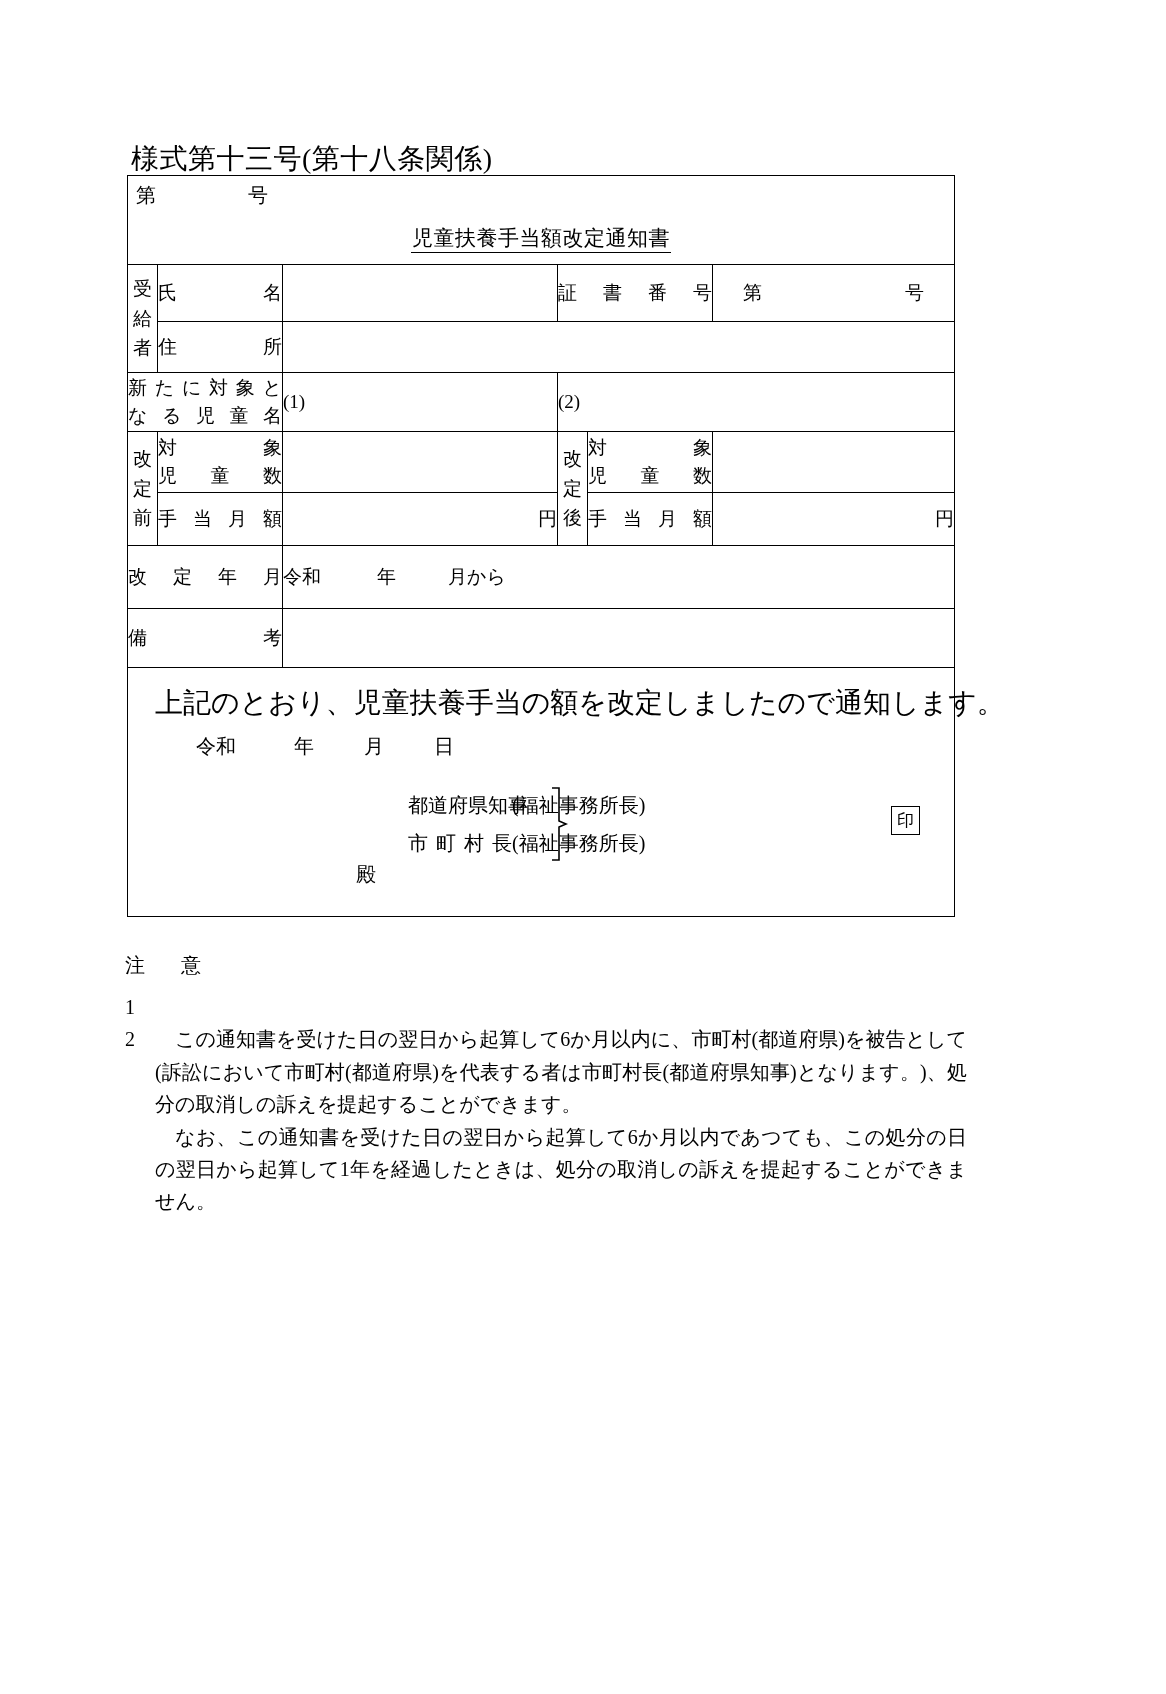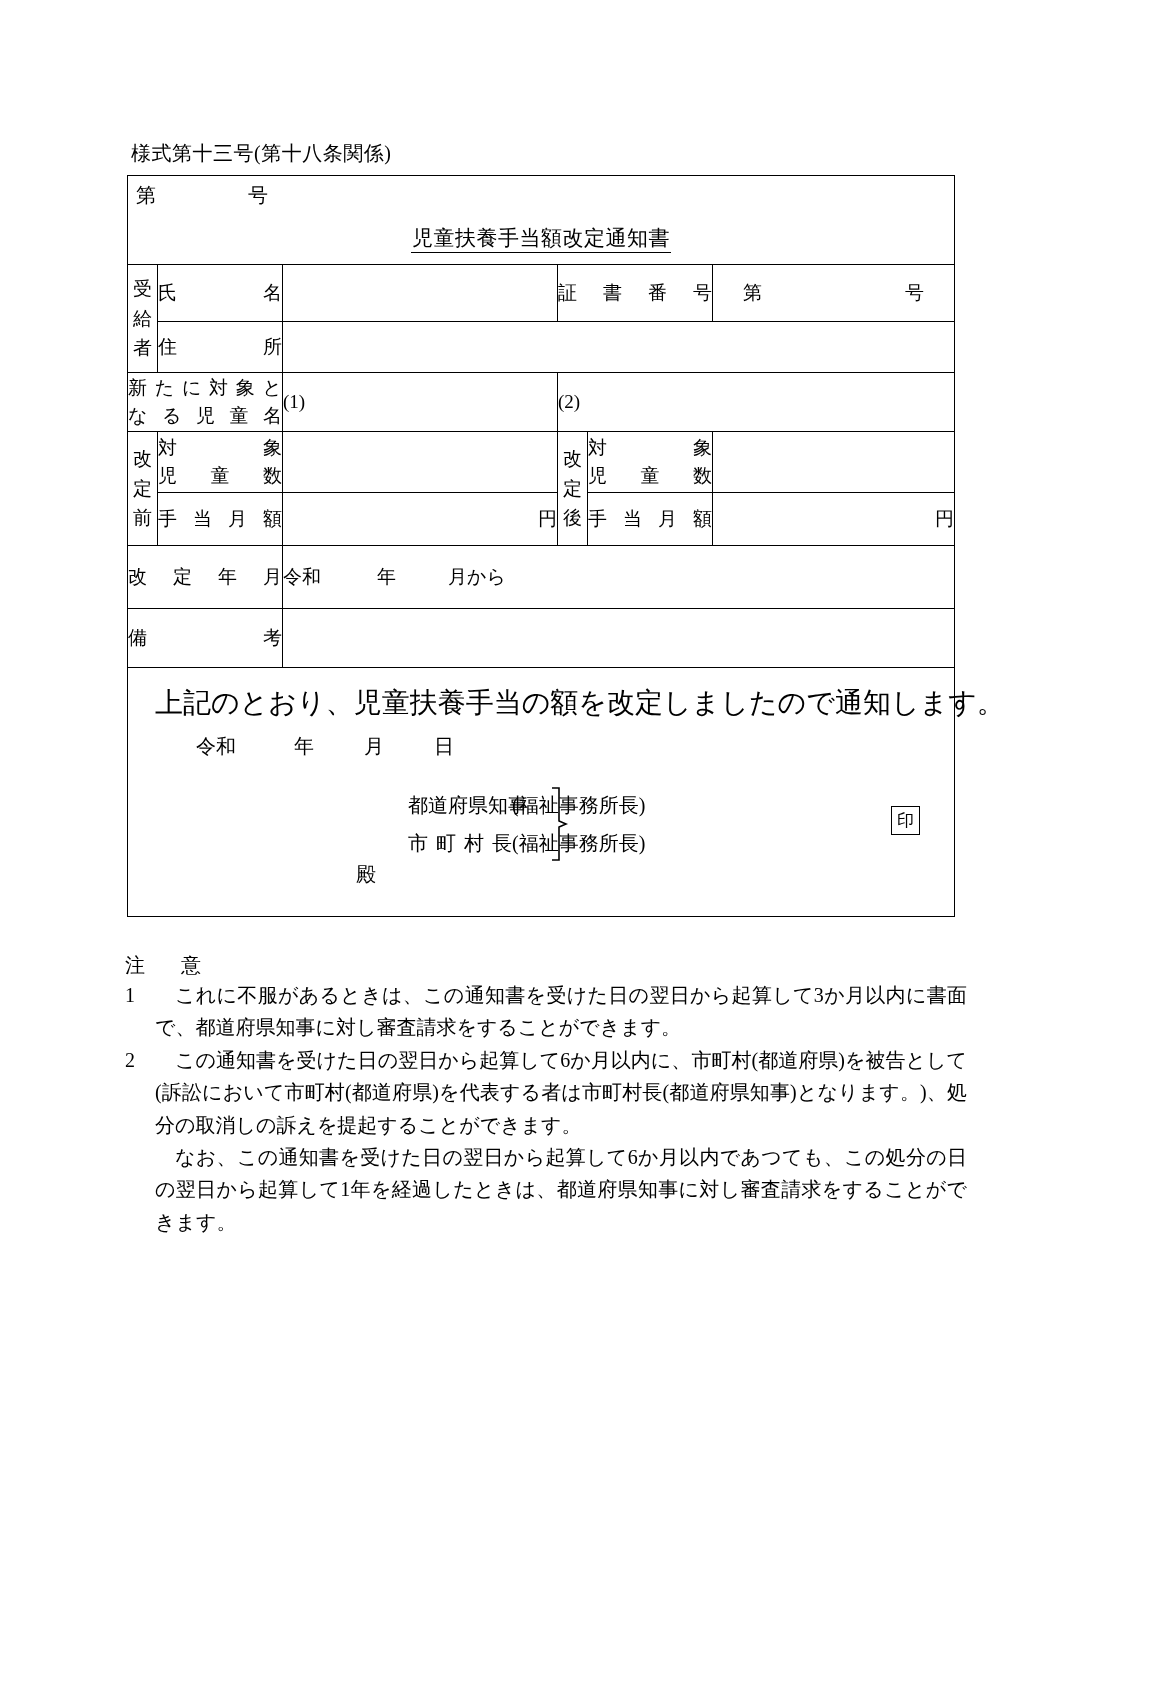--- a/index.html
+++ b/index.html
@@ -20,21 +20,21 @@
     left: 0; top: 0;
     width: 1166px;
     height: 1694px;
   }
 
   
   .form-no {
     position: absolute;
     left: 131px;
     top: 140px;
-    font-size: 20px;
+    font-size: 28px;
     letter-spacing: 0.5px;
     white-space: nowrap;
   }
 
   
   .form-table {
     position: absolute;
     left: 127px;
     top: 175px;
     width: 827px;
@@ -197,20 +197,21 @@
   
   .notes {
     position: absolute;
     left: 125px;
     top: 952px;
     width: 842px;
     font-size: 20px;
   }
   .notes-title {
     letter-spacing: 8px;
+    margin-bottom: 12px;
     font-size: 20px;
   }
   .note-item {
     display: flex;
     align-items: flex-start;
     margin-bottom: 0;
   }
   .note-num {
     width: 30px;
     flex: 0 0 30px;
@@ -353,26 +354,25 @@
     </tr>
   </tbody>
     </table>
 
   <div class="notes">
     <div class="notes-title">注　意</div>
 
     <div class="note-item">
       <div class="note-num">1</div>
       <div class="note-body">
-        <p class="indent">これに不服があるときは、この通知書を受けた日の翌日から起算して3か月以内に書面で、都道府県知事に対し審査請求をすることができます。</p>
       </div>
     </div>
 
     <div class="note-item">
       <div class="note-num">2</div>
       <div class="note-body">
         <p class="indent">この通知書を受けた日の翌日から起算して6か月以内に、市町村(都道府県)を被告として(訴訟において市町村(都道府県)を代表する者は市町村長(都道府県知事)となります。)、処分の取消しの訴えを提起することができます。</p>
-        <p class="indent">なお、この通知書を受けた日の翌日から起算して6か月以内であつても、この処分の日の翌日から起算して1年を経過したときは、都道府県知事に対し審査請求をすることができます。</p>
+        <p class="indent">なお、この通知書を受けた日の翌日から起算して6か月以内であつても、この処分の日の翌日から起算して1年を経過したときは、処分の取消しの訴えを提起することができません。</p>
       </div>
     </div>
   </div>
 
 </div>
 
 </body></html>

